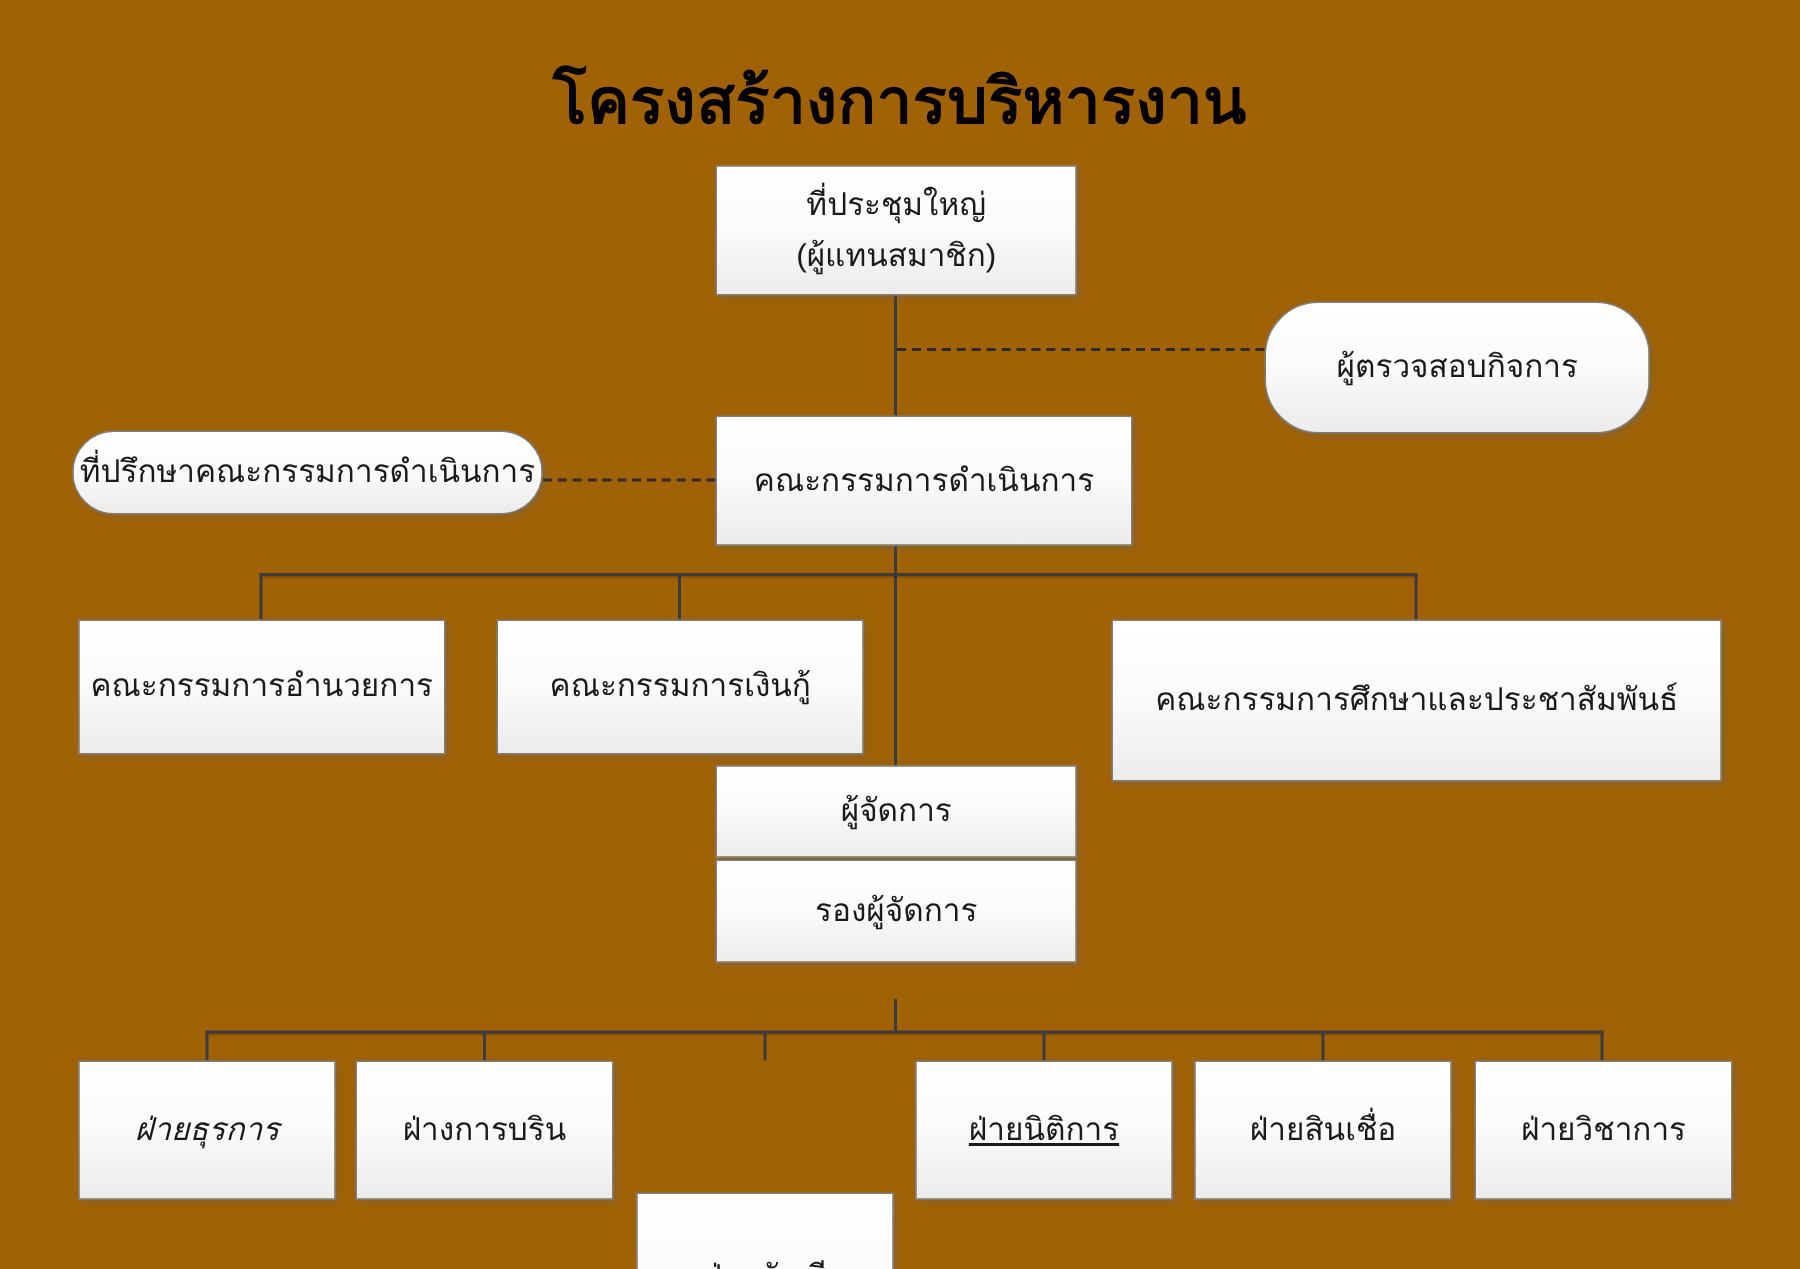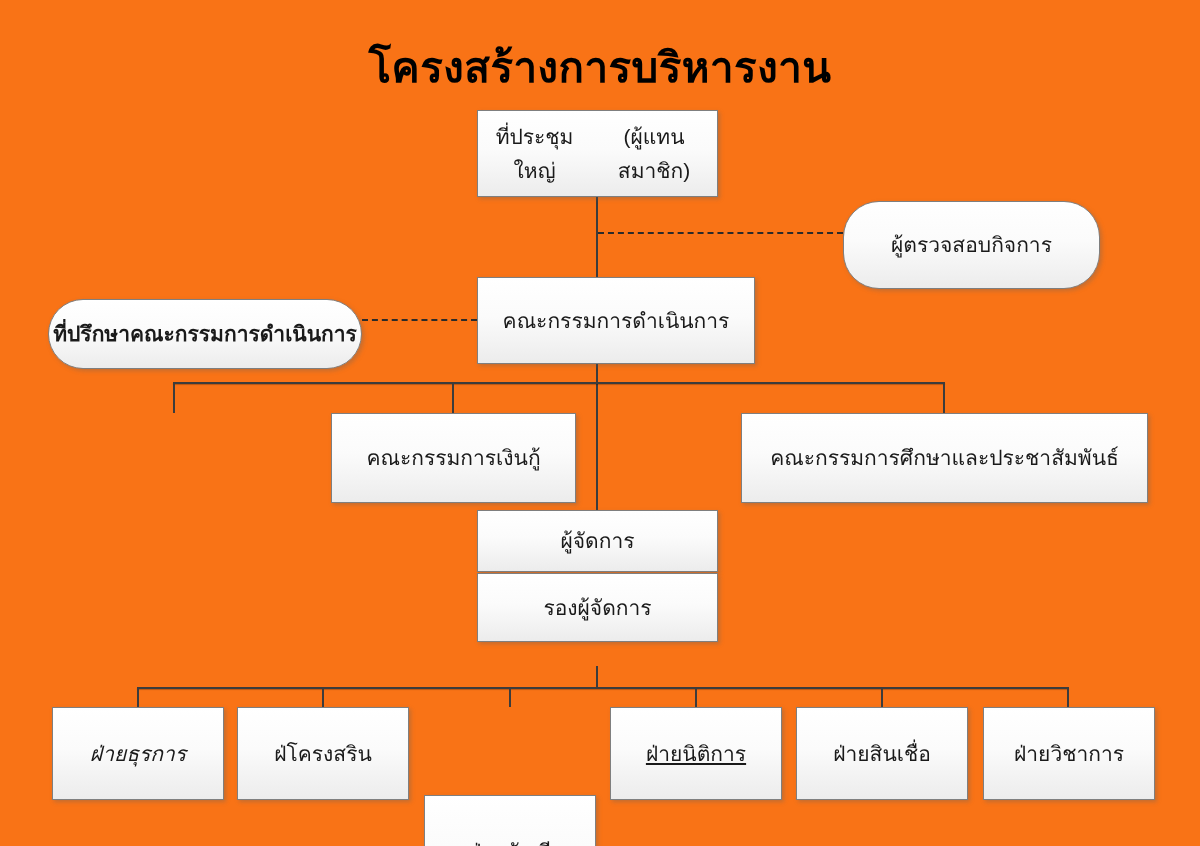--- a/index.html
+++ b/index.html
@@ -1,40 +1,40 @@
 <!DOCTYPE html>
 <html><head>
 <meta charset="utf-8">
 <style>
   html, body { margin: 0; padding: 0; background: #ffffff; }
   .canvas {
     position: relative;
     width: 1200px;
     height: 846px;
-    background: #f97316;
+    background: #a16207;
     font-family: "Liberation Sans", "DejaVu Sans", sans-serif;
     overflow: hidden;
   }
   .title {
     position: absolute;
     top: 34px;
     left: 0;
     width: 100%;
     margin: 0;
     text-align: center;
     font-size: 42px;
     font-weight: bold;
     color: #000000;
     letter-spacing: 0.5px;
   }
   .node {
     position: absolute;
     box-sizing: border-box;
     display: flex;
-    flex-direction: row;
+    flex-direction: column;
     align-items: center;
     justify-content: center;
     background: linear-gradient(180deg, #ffffff 0%, #fbfbfb 45%, #ececec 100%);
     border: 1px solid #7f7f7f;
     box-shadow: 2px 2px 4px rgba(100,100,100,0.35);
     font-size: 21px;
     color: #1a1a1a;
     text-align: center;
     line-height: 1.6;
   }
@@ -84,51 +84,54 @@
 
   <div class="node" style="left:477px; top:110px; width:241px; height:87px;">
     <span>ที่ประชุมใหญ่</span>
     <span>(ผู้แทนสมาชิก)</span>
   </div>
 
   <div class="node pill" style="left:843px; top:201px; width:257px; height:88px;">
     <span>ผู้ตรวจสอบกิจการ</span>
   </div>
 
-  <div class="node pill" style="left:48px; top:299px; width:314px; height:70px;font-weight:bold;">
+  <div class="node pill" style="left:48px; top:287px; width:314px; height:56px;">
     <span>ที่ปรึกษาคณะกรรมการดำเนินการ</span>
   </div>
 
   <div class="node" style="left:477px; top:277px; width:278px; height:87px;">
     <span>คณะกรรมการดำเนินการ</span>
   </div>
 
+  <div class="node" style="left:52px; top:413px; width:245px; height:90px;">
+    <span>คณะกรรมการอำนวยการ</span>
+  </div>
 
   <div class="node" style="left:331px; top:413px; width:245px; height:90px;">
     <span>คณะกรรมการเงินกู้</span>
   </div>
 
-  <div class="node" style="left:741px; top:413px; width:407px; height:90px;">
+  <div class="node" style="left:741px; top:413px; width:407px; height:108px;">
     <span>คณะกรรมการศึกษาและประชาสัมพันธ์</span>
   </div>
 
   <div class="node" style="left:477px; top:510px; width:241px; height:62px;">
     <span>ผู้จัดการ</span>
   </div>
 
   <div class="node" style="left:477px; top:573px; width:241px; height:69px;">
     <span>รองผู้จัดการ</span>
   </div>
 
   <div class="node" style="left:52px; top:707px; width:172px; height:93px;font-style:italic;">
     <span>ฝ่ายธุรการ</span>
   </div>
 
   <div class="node" style="left:237px; top:707px; width:172px; height:93px;">
-    <span>ฝ่โครงสริน</span>
+    <span>ฝ่างการบริน</span>
   </div>
 
   <div class="node" style="left:424px; top:747px; width:172px; height:114px;margin-top:48px;">
     <span>ฝ่ายบัญชี</span>
   </div>
 
   <div class="node" style="left:610px; top:707px; width:172px; height:93px;text-decoration:underline;">
     <span>ฝ่ายนิติการ</span>
   </div>
 

